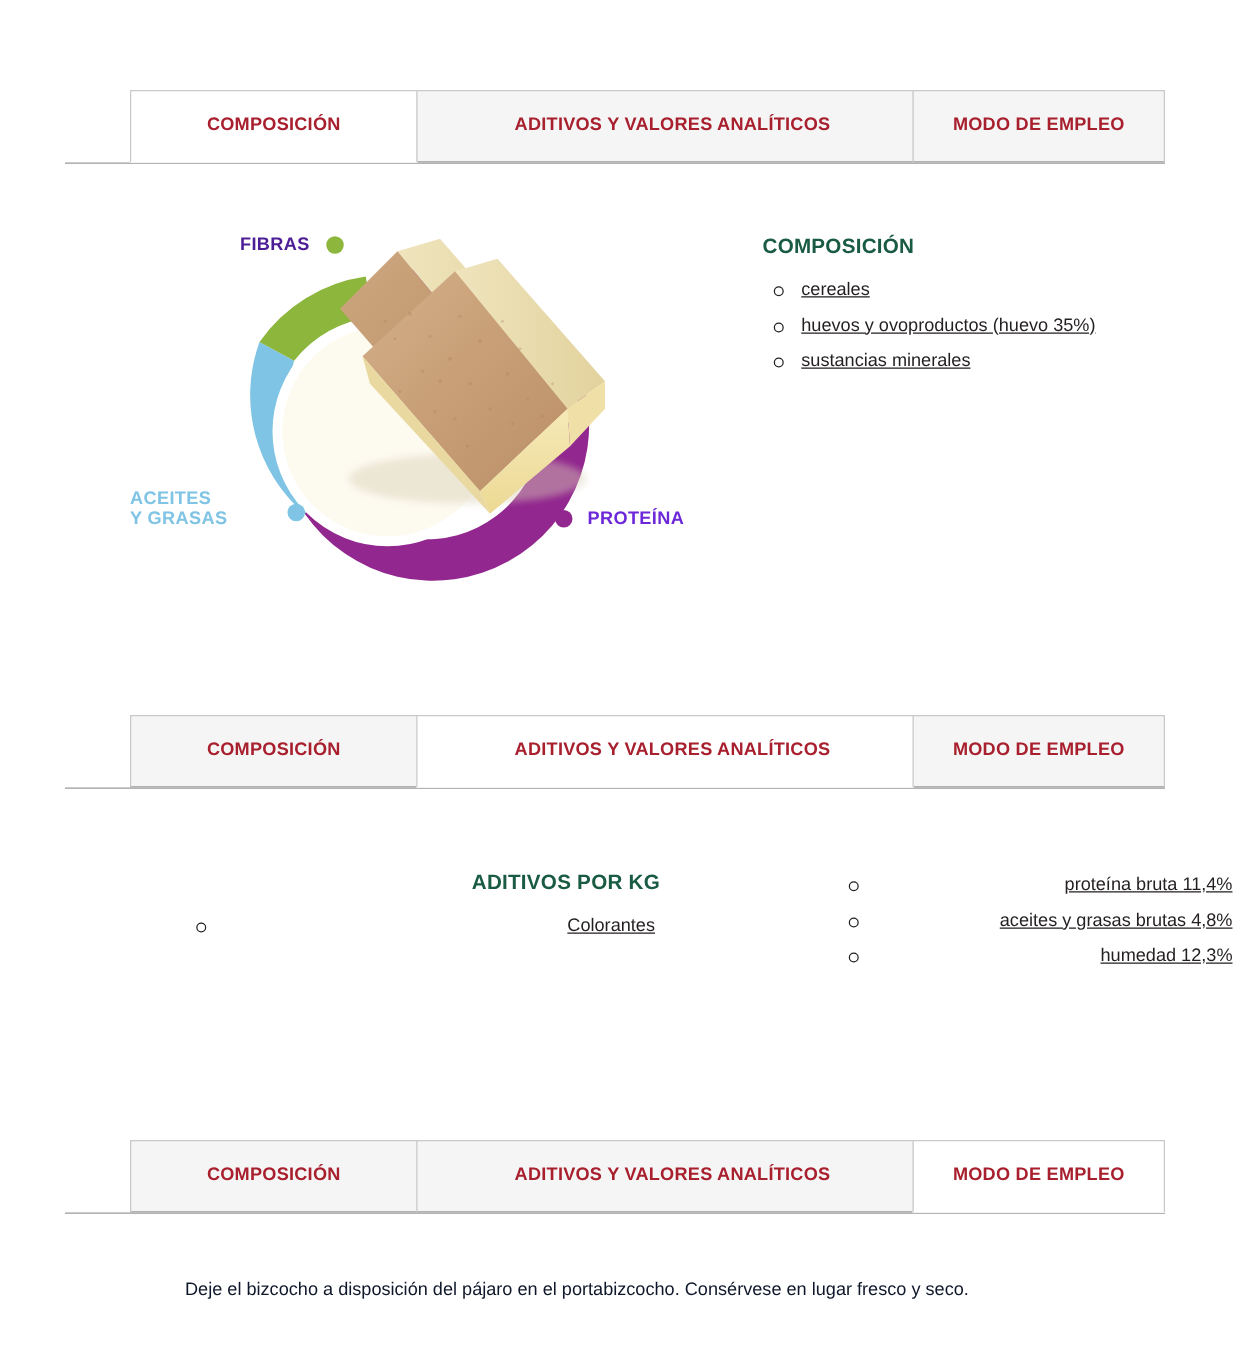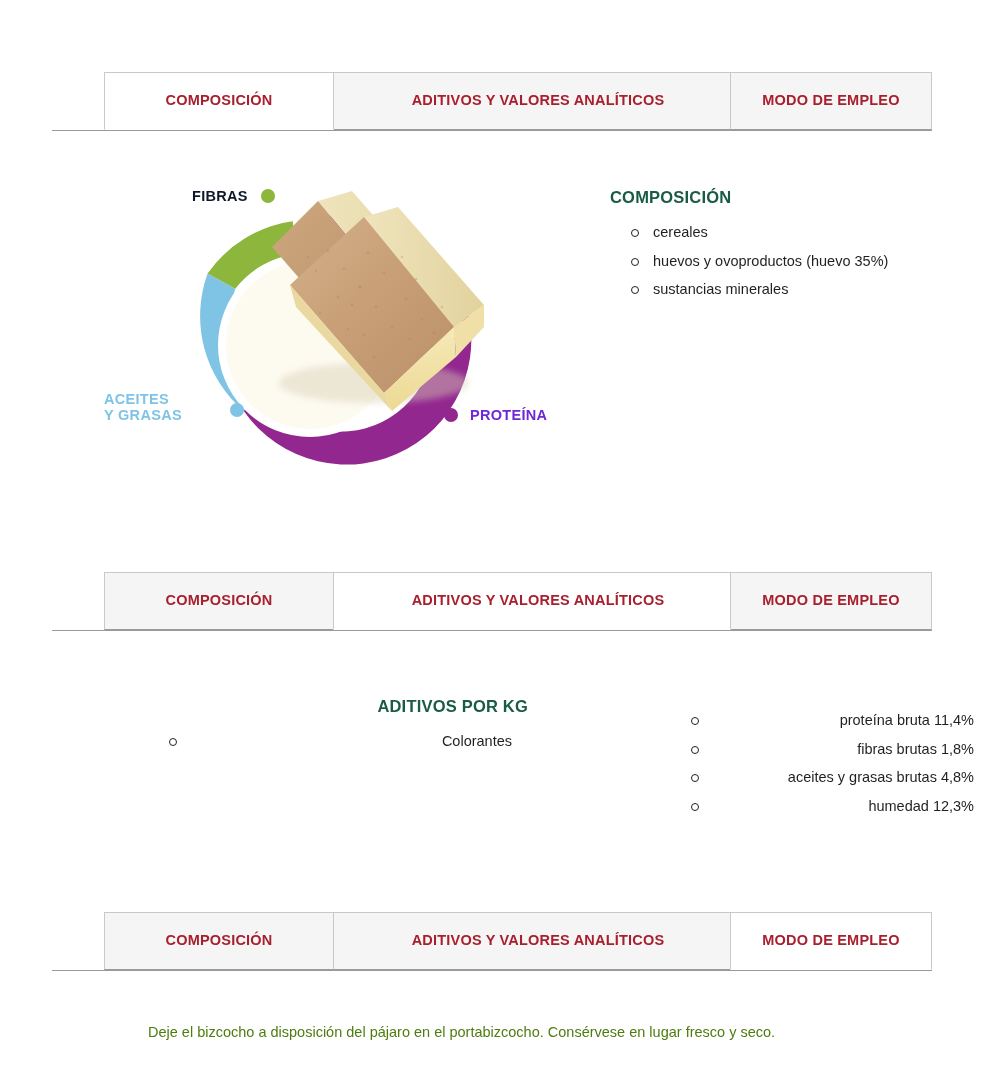--- a/index.html
+++ b/index.html
@@ -100,39 +100,40 @@
     line-height: 1.12;
     white-space: pre-line;
   }
   .legend-dot {
     position: absolute;
     width: 14px;
     height: 14px;
     border-radius: 50%;
   }
 
-  .lg-fibras      { left: 42px;  top: 3px;  color: #0f172a; text-align: right; }
+  .lg-fibras      { left: 42px;  top: 3px;  color: #4c1d95; text-align: right; }
   .lg-fibras-dot  { left: 111px; top: 4px;  background: #8cb63c; }
   .lg-aceites     { left: -46px; top: 206px; color: #7fc4e4; text-align: left; width: 116px;}
   .lg-aceites-dot { left: 80px;  top: 218px; background: #7fc4e4; }
   .lg-proteina    { left: 320px; top: 222px; color: #6d28d9; }
   .lg-proteina-dot{ left: 294px; top: 223px; background: #92278f; }
 
   
   .content-heading {
     color: #1a5b43;
     font-weight: bold;
     font-size: 16.5px;
     letter-spacing: 0.2px;
     margin: 0 0 18px 0;
   }
   ul.bullets {
     list-style: none;
-    margin: 16px;
+    margin: 4px;
     padding: 0;
+    text-decoration: underline;
   }
   ul.bullets li {
     position: relative;
     padding-left: 27px;
     font-size: 14.5px;
     line-height: 1.0;
     margin-bottom: 14px;
     color: #231f20;
   }
   ul.bullets li::before {
@@ -164,21 +165,21 @@
     top: 28px;
     width: 320px;
   }
   .usage-text {
     position: absolute;
     left: 148px;
     top: 48px;
     width: 760px;
     font-size: 14.5px;
     line-height: 1.3;
-    color: #4d7c0f;
+    color: #0f172a;
   }
 </style>
 </head>
 <body>
 
 <div class="tabs-block" style="top:72px;">
   <div class="tabs-baseline"></div>
   <div class="tabs-row">
     <div class="tab w1 active">COMPOSICIÓN</div>
     <div class="tab w2">ADITIVOS Y VALORES ANALÍTICOS</div>
@@ -317,21 +318,20 @@
   <div class="col-left-adit">
     <h3 class="content-heading">ADITIVOS POR KG</h3>
     <ul class="bullets">
       <li>Colorantes</li>
     </ul>
   </div>
 
   <div class="col-right-adit">
     <ul class="bullets">
       <li>proteína bruta 11,4%</li>
-      <li>fibras brutas 1,8%</li>
       <li>aceites y grasas brutas 4,8%</li>
       <li>humedad 12,3%</li>
     </ul>
   </div>
 </div>
 
 <div class="tabs-block" style="top:912px;">
   <div class="tabs-baseline"></div>
   <div class="tabs-row">
     <div class="tab w1">COMPOSICIÓN</div>

